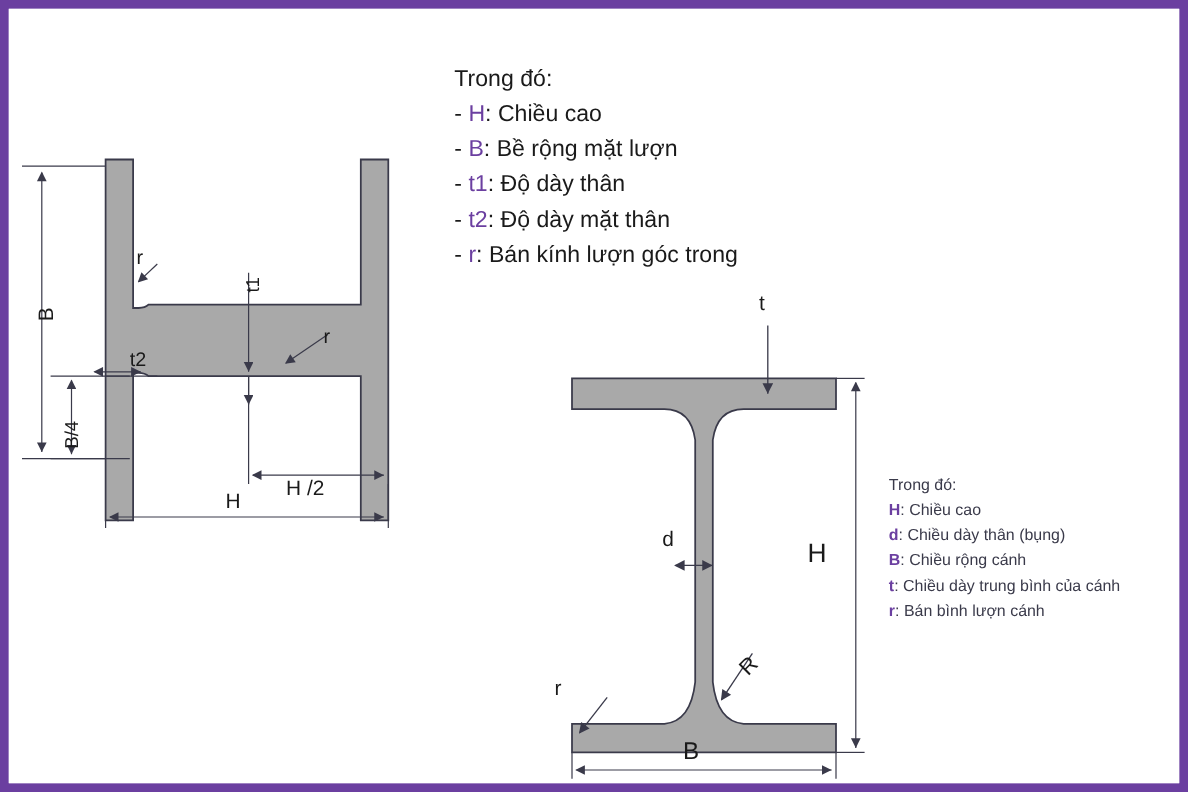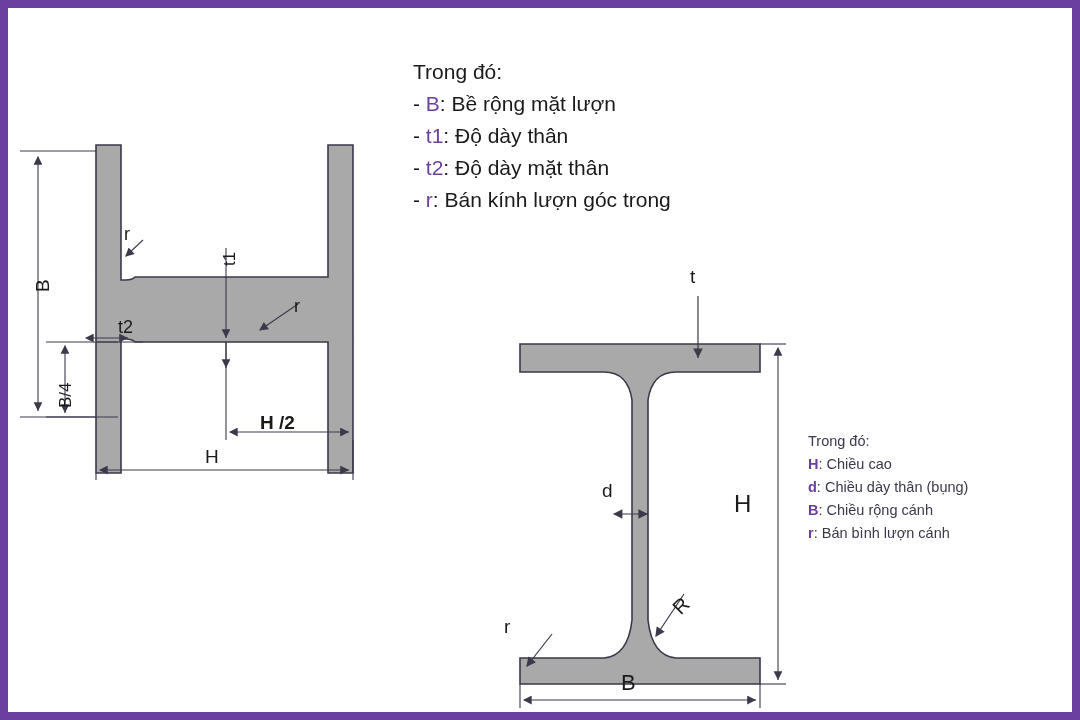--- a/index.html
+++ b/index.html
@@ -176,39 +176,42 @@
     <div class="lbl rot" style="left:48px; top:400px; font-size:17px; transform: rotate(-90deg);">B/4</div>
 
     <div class="lbl rot" style="left:212px; top:258px; font-size:17px; transform: rotate(-90deg);">t1</div>
 
     <div class="lbl" style="left:110px; top:309px; font-size:18px;">t2</div>
 
     <div class="lbl" style="left:116px; top:216px; font-size:18px;">r</div>
 
     <div class="lbl" style="left:286px; top:288px; font-size:18px;">r</div>
 
-    <div class="lbl" style="left:252px; top:404px;font-weight:bold;">H /2</div>
+    <div class="lbl" style="left:252px; top:426px;">H /2</div>
 
     <div class="lbl" style="left:197px; top:438px;">H</div>
 
     <div class="lbl" style="left:682px; top:258px;">t</div>
 
     <div class="lbl" style="left:594px; top:472px;">d</div>
 
     <div class="lbl" style="left:726px; top:482px; font-size:24px;">H</div>
 
     <div class="lbl" style="left:613px; top:662px; font-size:22px;">B</div>
 
     <div class="lbl rot" style="left:660px; top:595px; font-size:20px; transform: rotate(-45deg);">R</div>
 
     <div class="lbl" style="left:496px; top:608px; font-size:19px;">r</div>
 
     <div class="legend-top">
       <div class="hdr">Trong đó:</div>
       <div class="row">
+        <span>- </span><span class="sym">H</span><span>: Chiều cao</span>
+      </div>
+      <div class="row">
         <span>- </span><span class="sym">B</span><span>: Bề rộng mặt lượn</span>
       </div>
       <div class="row">
         <span>- </span><span class="sym">t1</span><span>: Độ dày thân</span>
       </div>
       <div class="row">
         <span>- </span><span class="sym">t2</span><span>: Độ dày mặt thân</span>
       </div>
       <div class="row">
         <span>- </span><span class="sym">r</span><span>: Bán kính lượn góc trong</span>
@@ -220,18 +223,21 @@
       <div>
         <span class="sym">H</span><span>: Chiều cao</span>
       </div>
       <div>
         <span class="sym">d</span><span>: Chiều dày thân (bụng)</span>
       </div>
       <div>
         <span class="sym">B</span><span>: Chiều rộng cánh</span>
       </div>
       <div>
+        <span class="sym">t</span><span>: Chiều dày trung bình của cánh</span>
+      </div>
+      <div>
         <span class="sym">r</span><span>: Bán bình lượn cánh</span>
       </div>
     </div>
 
   </div>
 </div>
 
 </body></html>

